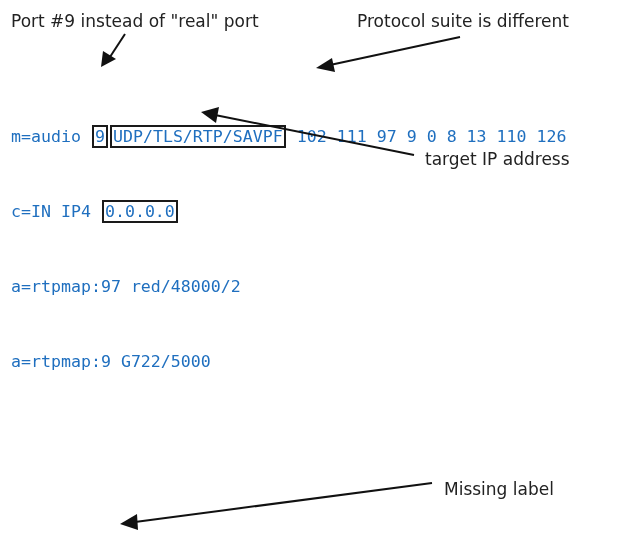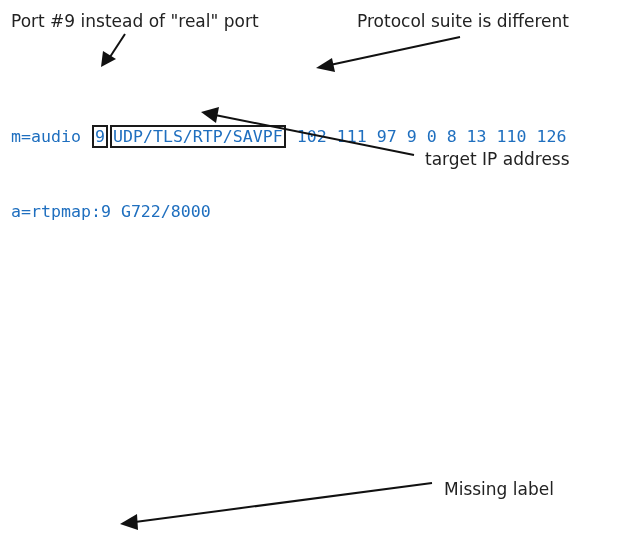--- a/index.html
+++ b/index.html
@@ -18,21 +18,23 @@
 
 <div class="note" style="left:11px; top:9px;">Port #9 instead of "real" port</div>
 <div class="note" style="left:357px; top:9px;">Protocol suite is different</div>
 <div class="note" style="left:425px; top:147px; line-height:25px;">
   <div>target IP address</div>
 </div>
 <div class="note" style="left:444px; top:477px;">Missing label</div>
 
 <div class="sdp">
   <span class="line"><span>m=audio </span><span class="box">9</span><span class="box">UDP/TLS/RTP/SAVPF</span><span> 102 111 97 9 0 8 13 110 126</span></span>
-  <span class="line">a=rtpmap:9 G722/8000</span>
+  <span class="line"><span>c=IN IP4 </span><span class="box">0.0.0.0</span></span>
+  <span class="line">a=rtpmap:97 red/48000/2</span>
+  <span class="line">a=rtpmap:9 G722/5000</span>
   
   
   
   
   
   
   
   
   
   

